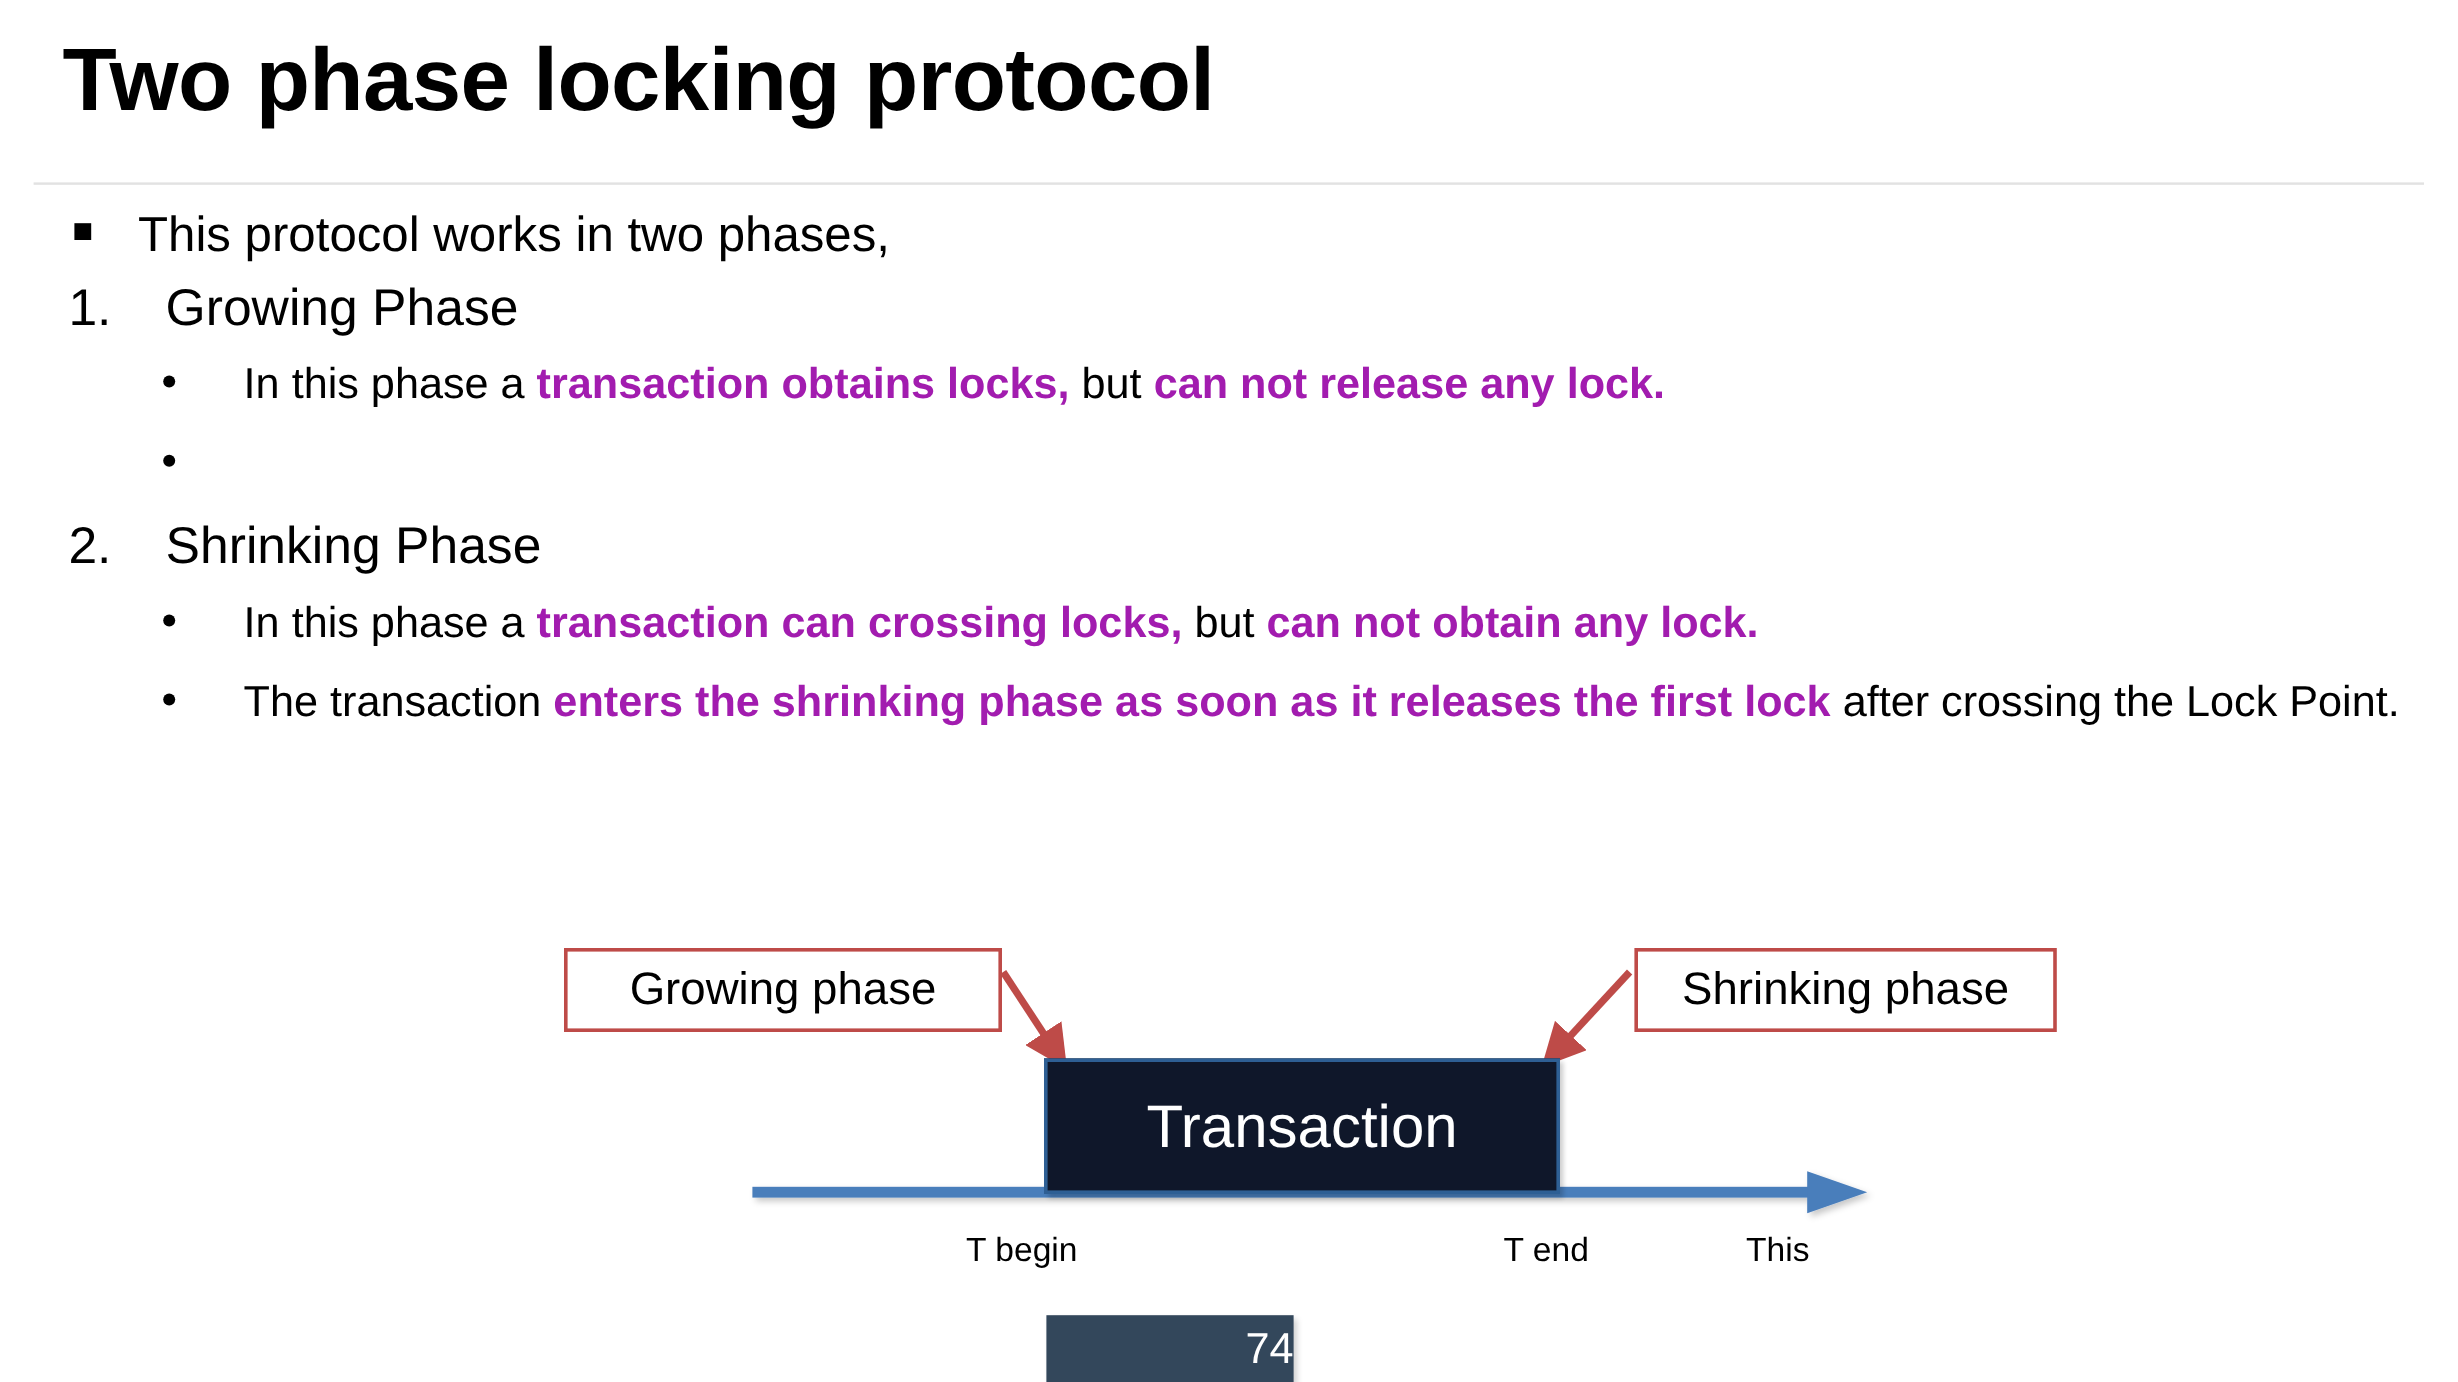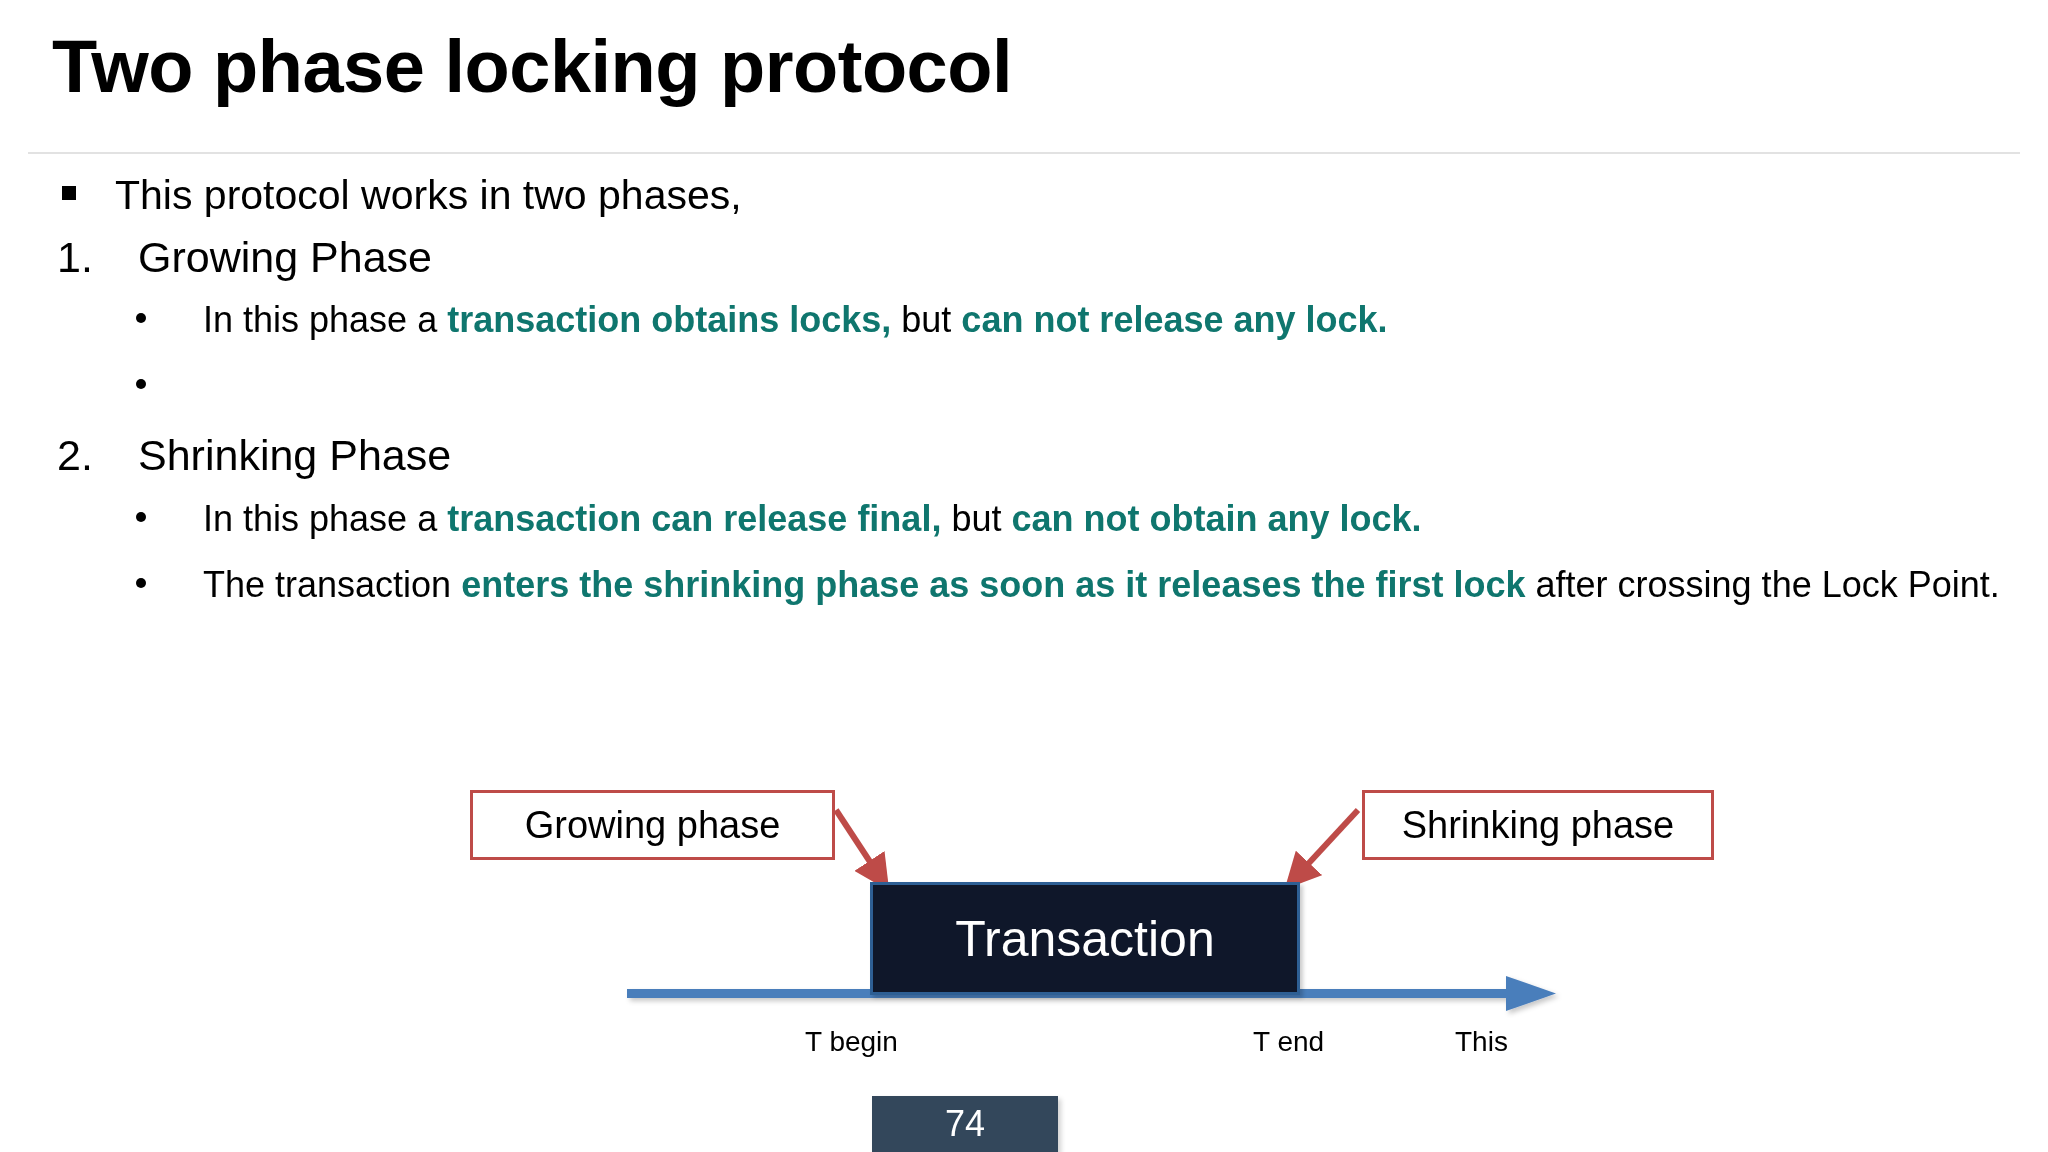--- a/index.html
+++ b/index.html
@@ -95,21 +95,21 @@
     position: absolute;
     left: 136px;
     top: 17px;
     width: 10px;
     height: 10px;
     border-radius: 50%;
     background: #000000;
   }
 
   .em-red {
-    color: #0f766e;
+    color: #a21caf;
     font-weight: bold;
   }
 
   
   .diagram {
     position: absolute;
     left: 0;
     top: 770px;
     width: 2048px;
     height: 320px;
@@ -170,27 +170,27 @@
   }
   #label-tbegin { left: 805px; top: 1026px; }
   #label-tend   { left: 1253px; top: 1026px; }
   #label-time   { left: 1455px; top: 1026px; }
 
   
   .page-badge {
     position: absolute;
     left: 872px;
     top: 1096px;
-    width: 186px;
+    width: 206px;
     height: 56px;
     background: #33475B;
     color: #ffffff;
     display: flex;
     align-items: center;
-    justify-content: center;
+    justify-content: flex-end;
     font-family: "Liberation Sans", sans-serif;
     font-size: 36px;
     box-shadow: 3px 3px 5px rgba(0,0,0,0.18);
   }
 </style>
 </head>
 <body>
 
 <div class="slide-title">Two phase locking protocol</div>
 <div class="title-rule"></div>
@@ -216,21 +216,21 @@
     <span class="dot-bullet"></span>
   </div>
 
   <div class="lvl-num">
     <span class="num-marker">2.</span>
     <span>Shrinking Phase</span>
   </div>
 
   <div class="lvl2">
     <span class="dot-bullet"></span>
-    <span>In this phase a </span><span class="em-red">transaction can release final</span><span class="em-red">,</span><span> but </span><span class="em-red">can not obtain any lock</span><span class="em-red">.</span>
+    <span>In this phase a </span><span class="em-red">transaction can crossing locks</span><span class="em-red">,</span><span> but </span><span class="em-red">can not obtain any lock</span><span class="em-red">.</span>
   </div>
 
   <div class="lvl2">
     <span class="dot-bullet"></span>
     <span>The transaction </span><span class="em-red">enters the shrinking phase as soon as it releases the first lock</span><span> after crossing the Lock Point.</span>
   </div>
 
 </div>
 
 <div class="diagram">

